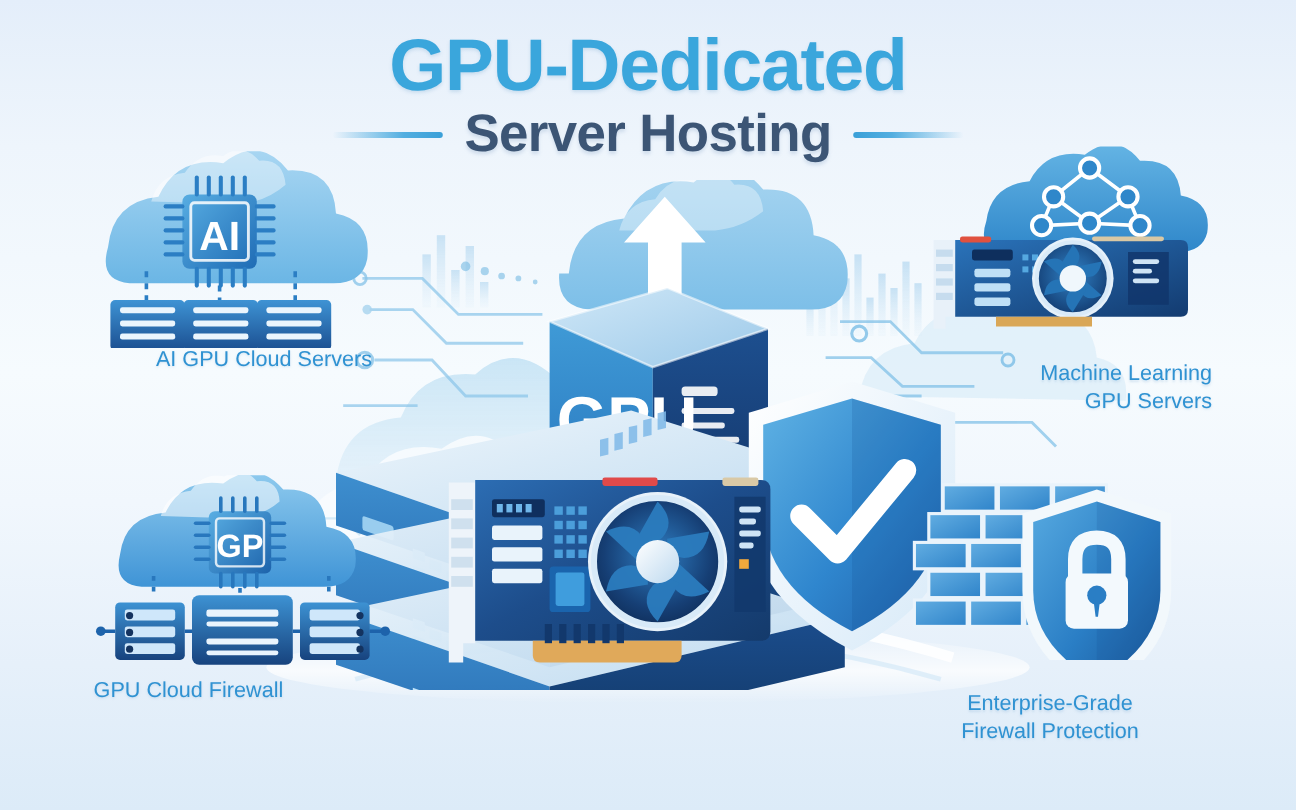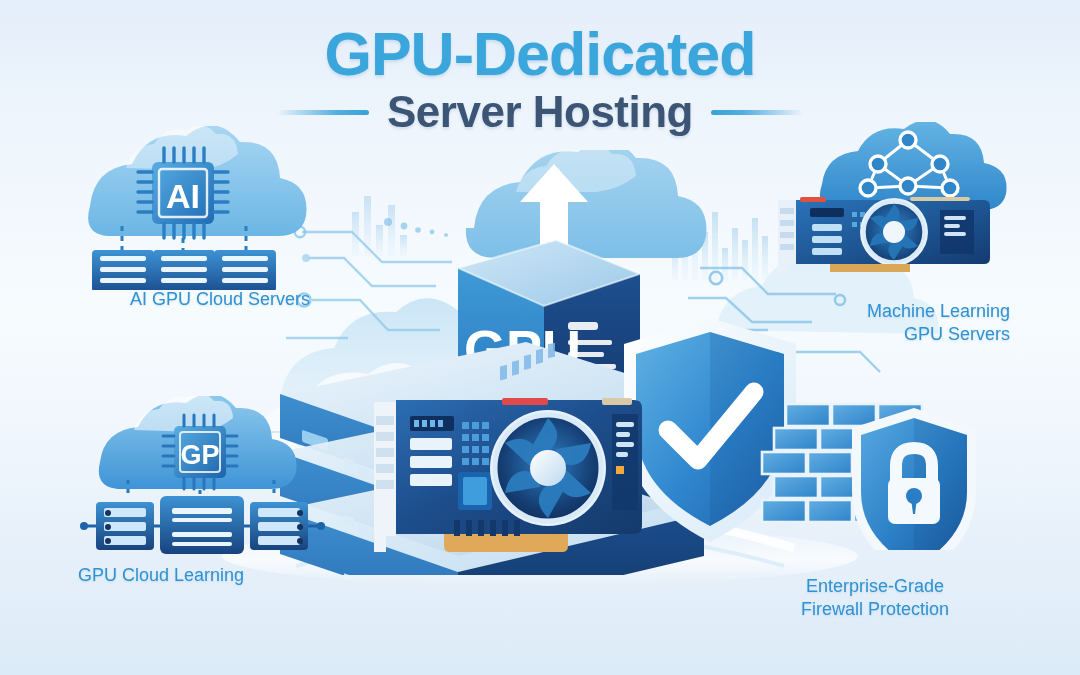--- a/index.html
+++ b/index.html
@@ -680,21 +680,21 @@
             <path d="M166 130 H172"></path>
           <path d="M4 130 H18"></path>
             <path d="M230 130 H244"></path>
         </g>
         <g fill="#1d63ab">
             <circle cx="6" cy="130" r="4"></circle>
             <circle cx="243" cy="130" r="4"></circle>
           </g>
       </svg>
     </div>
-    <div class="cap cap-bl">GPU Cloud Learning</div>
+    <div class="cap cap-bl">GPU Cloud Firewall</div>
   </div>
 
   <div class="feature f-br">
     <div class="f-art">
       <svg viewBox="0 0 270 152" xmlns="http://www.w3.org/2000/svg">
         <defs>
           <linearGradient id="brickG" x1="0" y1="0" x2="1" y2="1">
             <stop offset="0%" stop-color="#63aee2"></stop>
               <stop offset="100%" stop-color="#2e83c9"></stop>
           </linearGradient>

